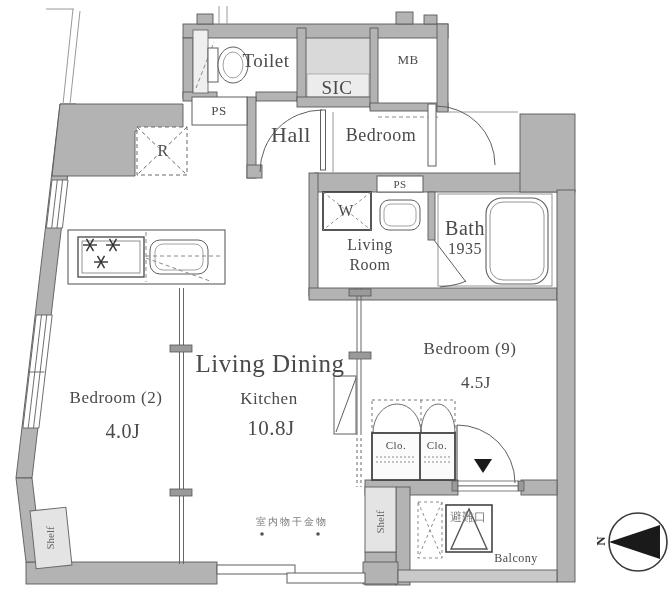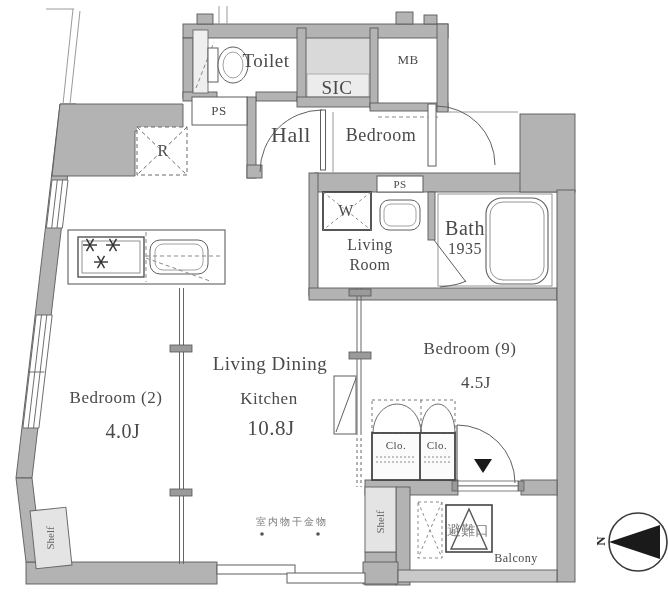--- a/index.html
+++ b/index.html
@@ -265,26 +265,26 @@
   <div class="lbl" style="left:381px;top:135px;font-size:18px">Bedroom</div>
   <div class="lbl" style="left:400px;top:184px;font-size:11px">PS</div>
   <div class="lbl halo" style="left:163px;top:151px;font-size:16px">R</div>
   <div class="lbl halo" style="left:346px;top:211px;font-size:16px">W</div>
   <div class="lbl" style="left:370px;top:245px;font-size:16px">Living</div>
   <div class="lbl" style="left:370px;top:265px;font-size:16px">Room</div>
   <div class="lbl halo" style="left:465px;top:228px;font-size:20px">Bath</div>
   <div class="lbl halo" style="left:465px;top:249px;font-size:16px">1935</div>
   <div class="lbl" style="left:470px;top:348px;font-size:17px">Bedroom (9)</div>
   <div class="lbl" style="left:476px;top:382px;font-size:17px">4.5J</div>
-  <div class="lbl" style="left:270px;top:363px;font-size:19px">Living Dining</div>
+  <div class="lbl" style="left:270px;top:363px;font-size:25px">Living Dining</div>
   <div class="lbl" style="left:269px;top:398px;font-size:17px">Kitchen</div>
   <div class="lbl" style="left:271px;top:428px;font-size:21px">10.8J</div>
   <div class="lbl" style="left:116px;top:397px;font-size:17px">Bedroom (2)</div>
   <div class="lbl" style="left:123px;top:431px;font-size:20px">4.0J</div>
   <div class="lbl halo" style="left:396px;top:445px;font-size:11px">Clo.</div>
   <div class="lbl halo" style="left:437px;top:445px;font-size:11px">Clo.</div>
   <div class="lbl" style="left:516px;top:558px;font-size:12px">Balcony</div>
   <div class="vlbl" style="left:50px;top:538px;font-size:11px">Shelf</div>
   <div class="vlbl" style="left:380px;top:522px;font-size:11px">Shelf</div>
   <div class="lbl jp" style="left:292px;top:523px;font-size:10px">室内物干金物</div>
-  <div class="lbl jp" style="left:468px;top:531px;font-size:14px;letter-spacing:0">避難口</div>
+  <div class="lbl jp" style="left:468px;top:518px;font-size:12px;letter-spacing:0">避難口</div>
   <div class="vlbl" style="left:601px;top:541px;font-size:13px;font-weight:bold;color:#2a2a2a">N</div>
 </div>
 
 </body></html>

